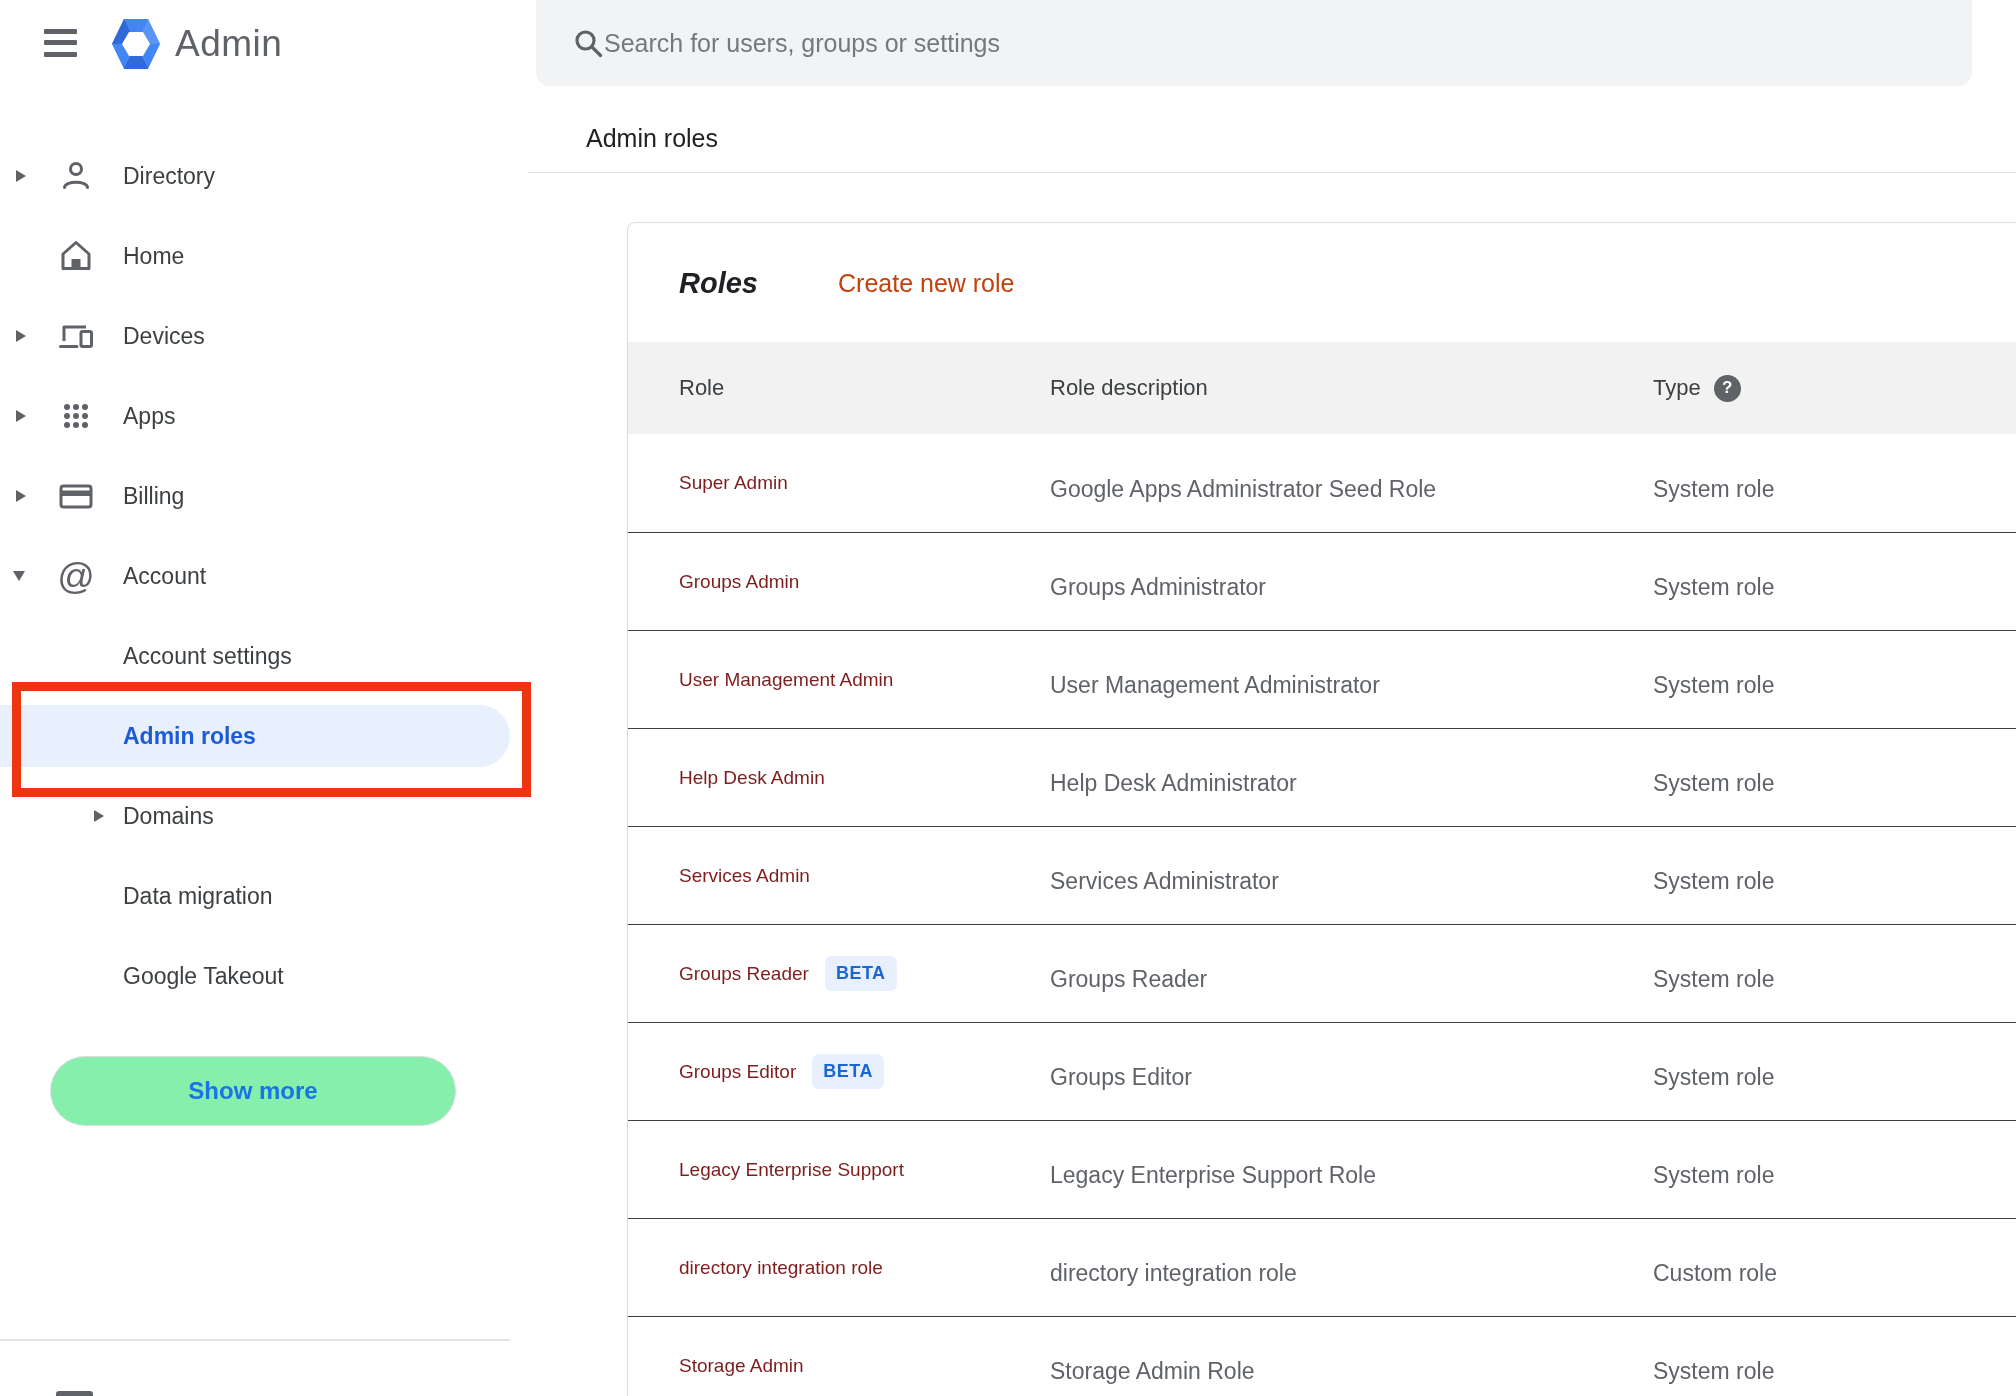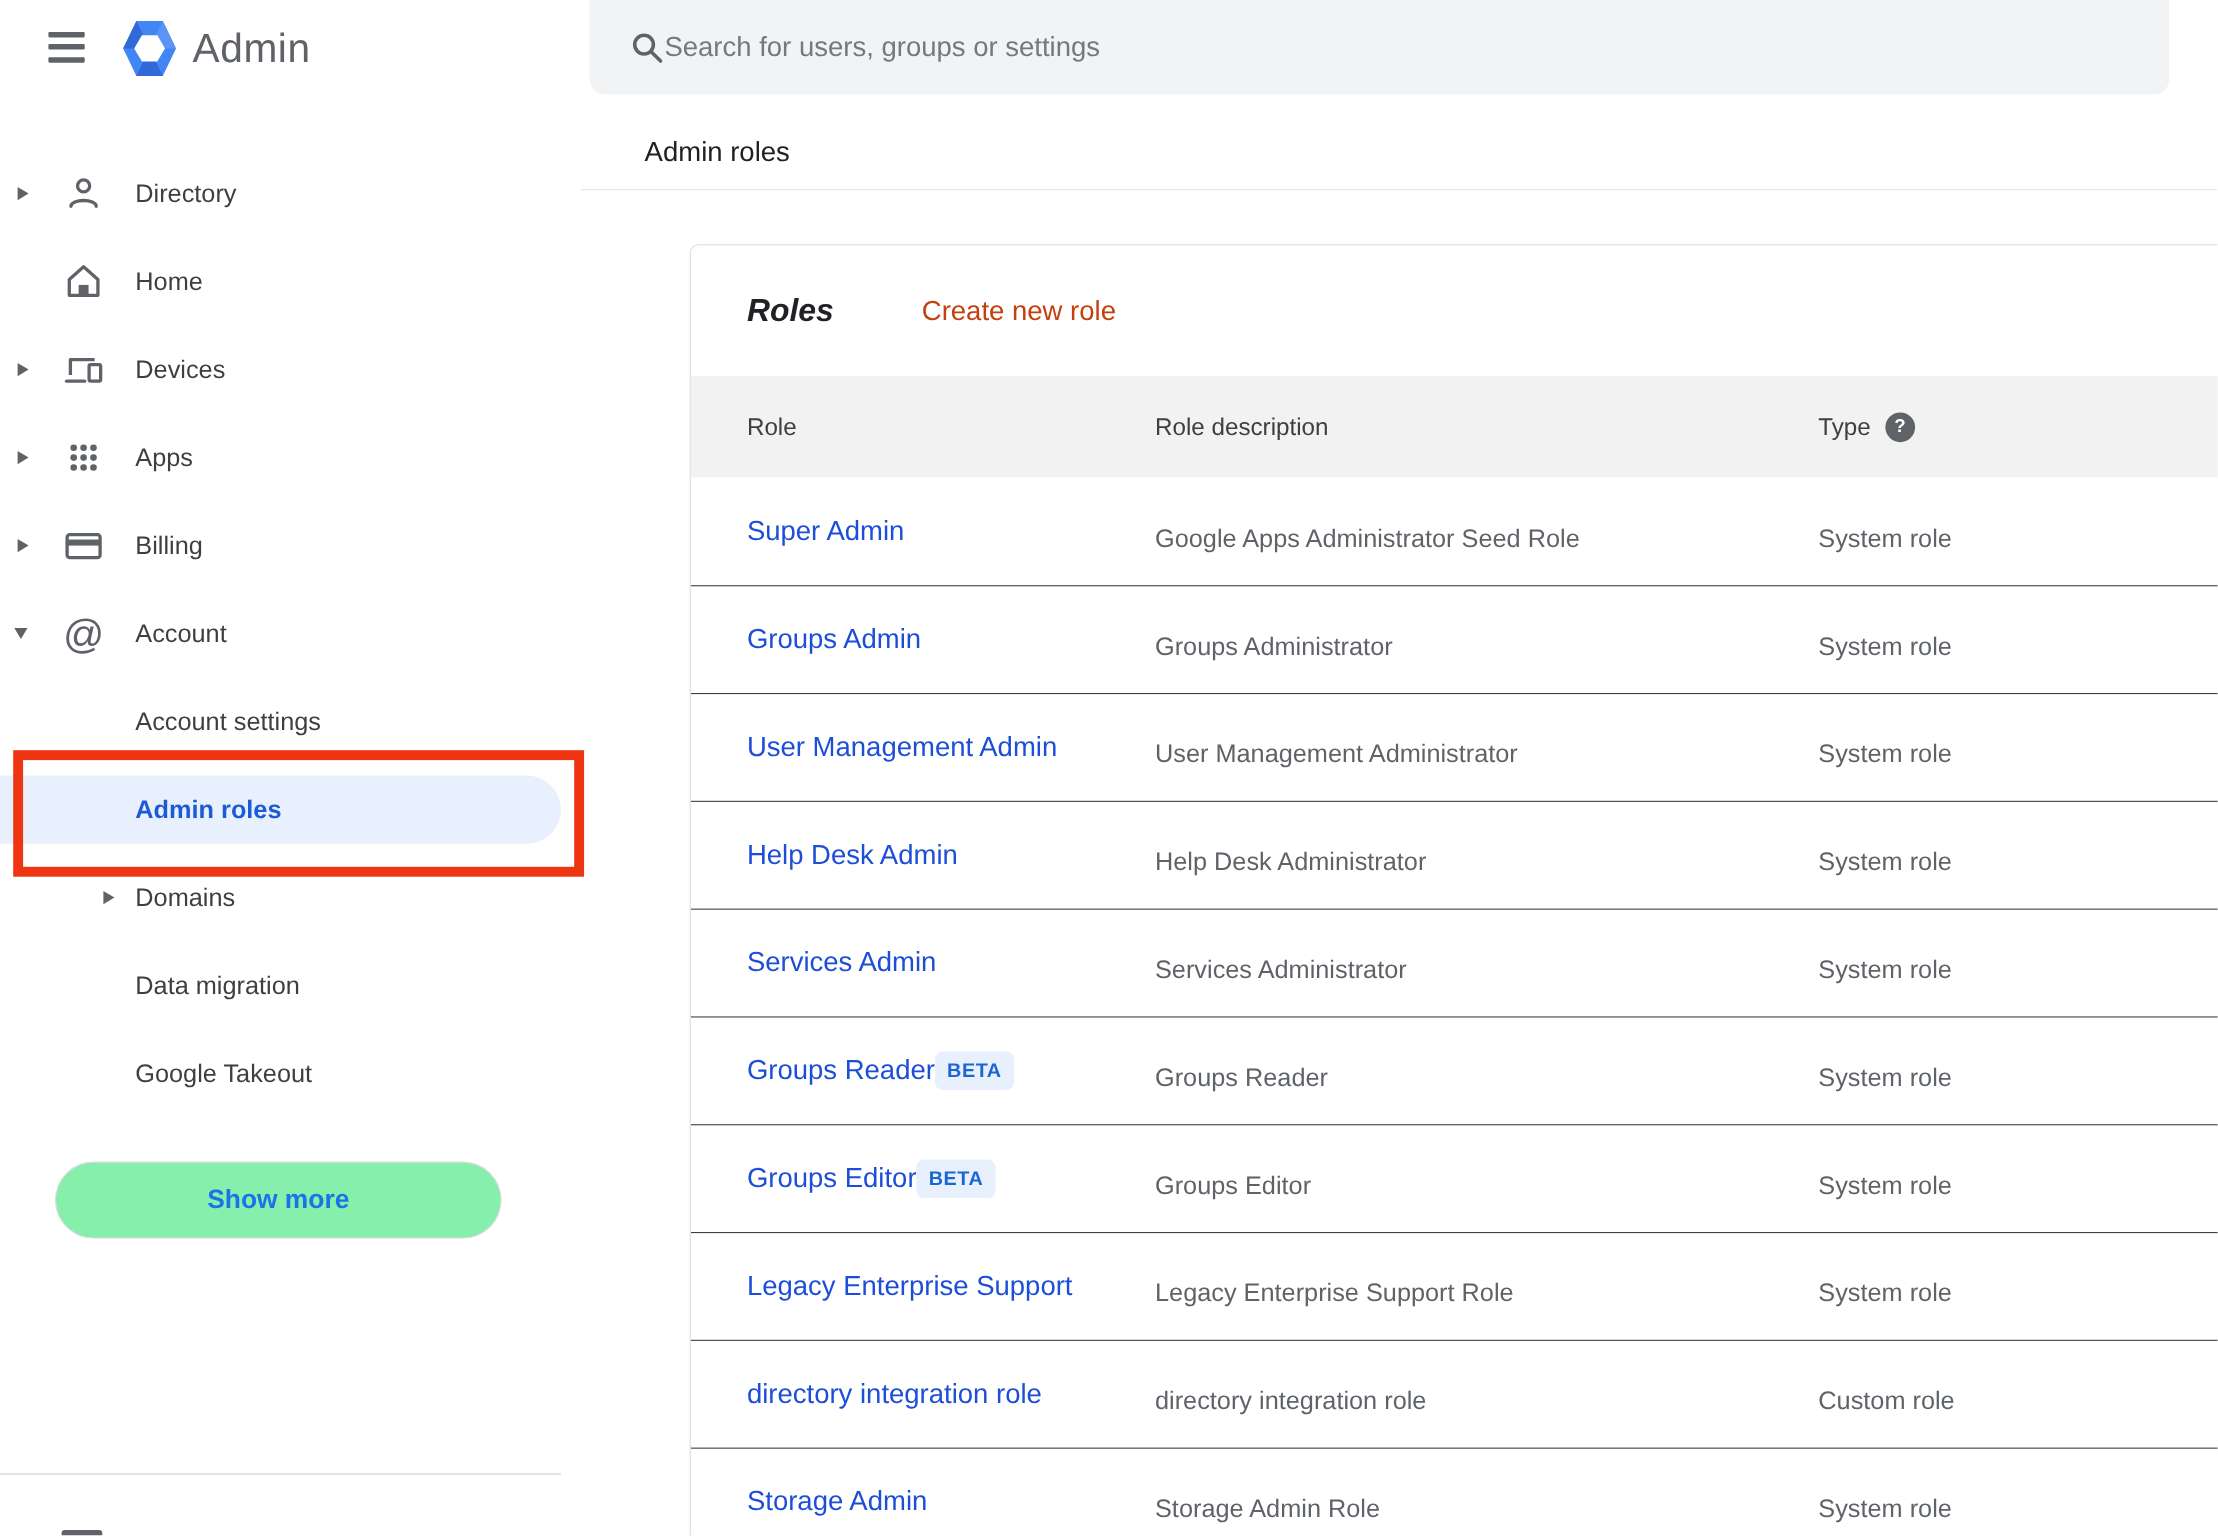--- a/index.html
+++ b/index.html
@@ -58,22 +58,22 @@
   .thead { height:92px; background:#f2f2f2; display:grid; grid-template-columns:371px 603px 1fr;
     padding-left:51px; align-items:center; }
   .th { font-size:22px; color:#3c4043; display:flex; align-items:center; }
   .help-circle { display:inline-flex; align-items:center; justify-content:center;
     width:27px; height:27px; margin-left:13px; border-radius:50%; background:#5f6368;
     color:#fff; font-size:17px; font-weight:700; cursor:pointer; }
   .trow { height:98px; display:grid; grid-template-columns:371px 603px 1fr;
     padding-left:51px; align-items:center; }
   .trow + .trow { border-top:1px solid #404040; }
   .role-cell { display:flex; align-items:center; }
-  .role-link { font-size:25px; color:#1d4ed8; text-decoration:none; cursor:pointer; white-space:nowrap; }
-  .beta-badge { background:#e8f0fe; color:#1967d2; font-size:18px;
+  .role-link { font-size:19px; color:#7f1d1d; text-decoration:none; cursor:pointer; white-space:nowrap; }
+  .beta-badge { margin-left:16px; background:#e8f0fe; color:#1967d2; font-size:18px;
     font-weight:700; padding:7px 11px; border-radius:7px; letter-spacing:.5px; }
   .cell-desc, .cell-type { font-size:23px; color:#5f6368;margin-top:12px; }
   svg { display:block; }
 </style>
 </head>
 <body>
 
 <aside class="sidebar">
   <button class="hamburger" aria-label="menu">
     <i></i>

